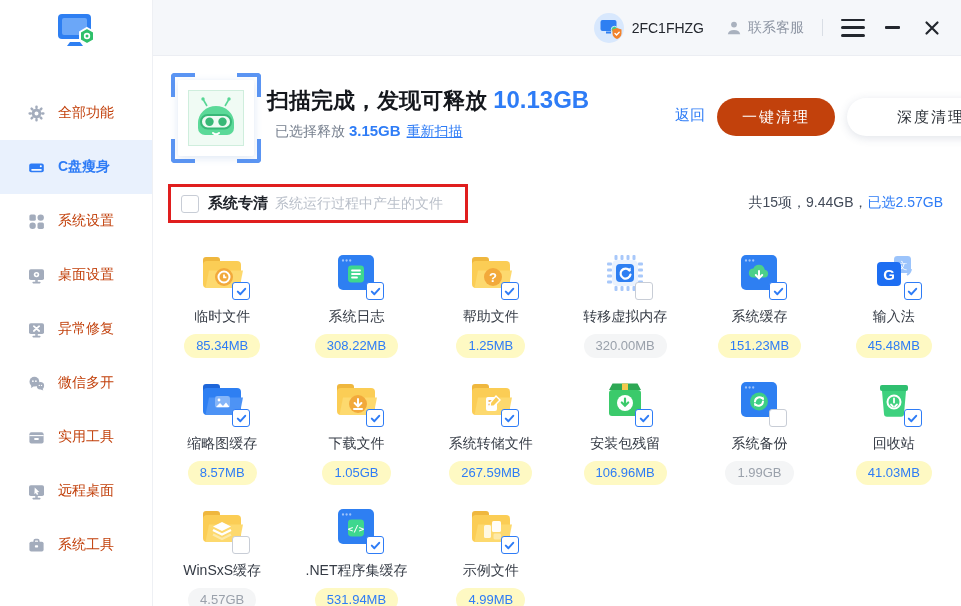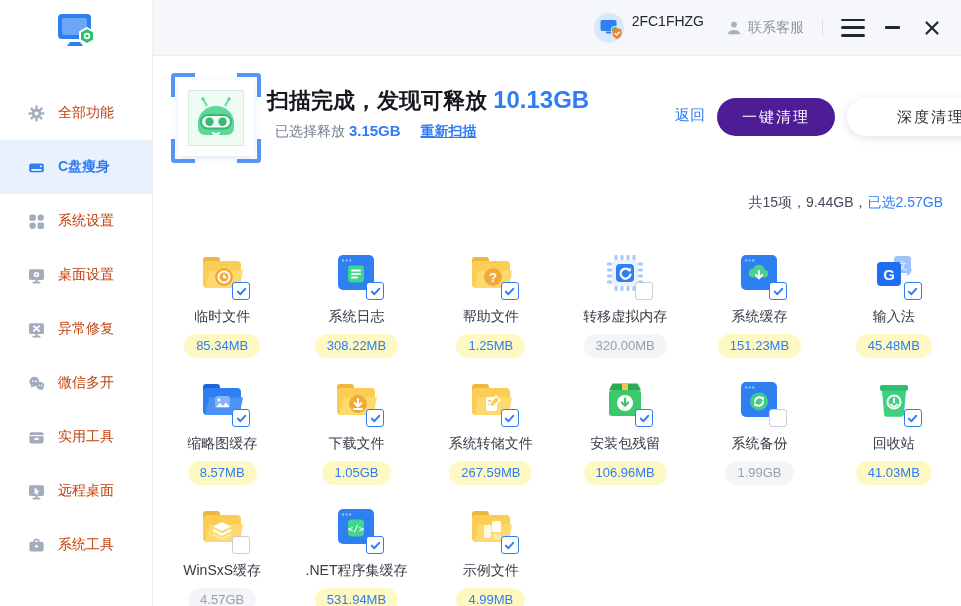--- a/index.html
+++ b/index.html
@@ -11,21 +11,21 @@
   .logo-icon{display:inline-block;width:46px;height:42px;}
   .app-title{font-size:15px;font-weight:700;color:#14171c;margin-top:2px;letter-spacing:.2px;}
   .nav{margin-top:28px;}
   .nav-item{display:flex;align-items:center;height:54px;padding-left:28px;cursor:pointer;font-size:14px;color:#c2410c;}
   .nav-item .nico{width:17px;height:17px;margin-right:13px;flex:0 0 17px;display:flex;align-items:center;}
   .nav-item.active{background:#e9f1fd;color:#2e7cf6;font-weight:600;}
   
   .main{flex:1;display:flex;flex-direction:column;min-width:0;}
   .titlebar{height:55px;flex:0 0 55px;background:#f5f7fa;border-bottom:1px solid #eceef3;
             display:flex;align-items:center;justify-content:flex-end;gap:14px;padding-right:16px;}
-  .dev-badge{display:flex;align-items:flex-start;gap:8px;}
+  .dev-badge{display:flex;align-items:center;gap:8px;}
   .badge-circle{width:30px;height:30px;border-radius:50%;background:#d8e8fd;display:flex;align-items:center;justify-content:center;}
   .dev-code{font-size:14px;color:#23272e;}
   .support{display:flex;align-items:center;gap:6px;color:#8d95a3;font-size:14px;cursor:pointer;margin-left:8px;}
   .tb-divider{width:1px;height:17px;background:#d9dee5;margin:0 4px;}
   .hamburger{width:24px;height:18px;display:flex;flex-direction:column;justify-content:space-between;cursor:pointer;padding:2px 0;}
   .hamburger span{display:block;height:2.6px;background:#23272e;border-radius:2px;}
   .win-btn{width:26px;height:26px;display:flex;align-items:center;justify-content:center;cursor:pointer;}
   .min-bar{width:15px;height:2.4px;background:#23272e;border-radius:1px;}
   
   .content{position:relative;flex:1;background:#fff;}
@@ -35,27 +35,27 @@
   .corner.tr{right:0;top:0;border-right-width:4px;border-top-width:4px;border-top-right-radius:4px;}
   .corner.bl{left:0;bottom:0;border-left-width:4px;border-bottom-width:4px;border-bottom-left-radius:4px;}
   .corner.br{right:0;bottom:0;border-right-width:4px;border-bottom-width:4px;border-bottom-right-radius:4px;}
   .scan-card{position:absolute;left:7px;top:7px;right:7px;bottom:7px;background:#fff;box-shadow:0 2px 8px rgba(80,120,200,.18);border-radius:2px;}
   .scan-green{position:absolute;left:10px;top:10px;right:10px;bottom:10px;background:#f0fbf4;border:1px solid #cfeedd;
               display:flex;align-items:center;justify-content:center;}
   .scan-title{position:absolute;left:114px;top:30px;font-size:22px;font-weight:700;color:#14171c;white-space:nowrap;}
   .scan-title .gb{color:#2e7cf6;font-size:24px;}
   .scan-sub{position:absolute;left:122px;top:66px;font-size:14px;color:#77808f;white-space:nowrap;}
   .scan-sub .sel{color:#2e7cf6;font-weight:700;font-size:15px;}
-  .rescan{color:#2e7cf6;text-decoration:underline;cursor:pointer;margin-left:20px;font-weight:bold;}
+  .rescan{color:#2e7cf6;text-decoration:underline;cursor:pointer;margin-left:6px;}
   .tooltip{position:absolute;left:459px;top:6px;height:27px;line-height:27px;padding:0 11px;background:#dcebfc;
            border-radius:4px;color:#2e7cf6;font-size:13.5px;white-space:nowrap;}
   .tooltip:after{content:"";position:absolute;left:156px;bottom:-7px;border:8px solid transparent;border-top-color:#dcebfc;border-bottom:0;}
   .back-link{position:absolute;left:522px;top:50px;color:#2e7cf6;font-size:15px;cursor:pointer;}
   .btn-clean{position:absolute;left:564px;top:42px;width:118px;height:38px;border:none;border-radius:19px;
-             background:#4c1d95;color:#fff;font-size:15px;letter-spacing:2px;cursor:pointer;font-family:inherit;}
+             background:#c2410c;color:#fff;font-size:15px;letter-spacing:2px;cursor:pointer;font-family:inherit;}
   .btn-deep{position:absolute;left:694px;top:42px;width:168px;height:38px;border:none;border-radius:19px;background:#fff;
             box-shadow:0 2px 10px rgba(60,80,120,.16);color:#2a2f36;font-size:15px;letter-spacing:2px;cursor:pointer;font-family:inherit;}
   
   .annotation-box{position:absolute;left:15px;top:128px;width:284px;height:33px;border:3px solid #e01e1e;
                   display:flex;align-items:center;padding-left:10px;}
   .sys-checkbox{width:16px;height:16px;border:1.5px solid #c8cdd6;border-radius:3px;background:#fff;cursor:pointer;flex:0 0 16px;}
   .filter-label{font-size:15px;font-weight:700;color:#20242b;margin-left:9px;white-space:nowrap;}
   .filter-desc{font-size:14px;color:#b9bfc9;margin-left:7px;white-space:nowrap;}
   .summary{position:absolute;right:18px;top:138px;font-size:14px;color:#434b59;white-space:nowrap;margin-left:8px;}
   .summary .sel{color:#2e7cf6;}
@@ -266,20 +266,25 @@
         <span>扫描完成，发现可释放 </span><span class="gb">10.13GB</span>
       </div>
       <div class="scan-sub">
         <span>已选择释放 </span><span class="sel">3.15GB</span><span class="rescan">重新扫描</span>
       </div>
 
       <span class="back-link">返回</span>
       <button class="btn-clean">一键清理</button>
       <button class="btn-deep">深度清理</button>
 
+      <div class="annotation-box">
+        <span class="sys-checkbox"></span>
+        <span class="filter-label">系统专清</span>
+        <span class="filter-desc">系统运行过程中产生的文件</span>
+      </div>
       <div class="summary">
         <span>共15项，9.44GB，</span><span class="sel">已选2.57GB</span>
       </div>
 
       <div class="grid" id="grid">
           <div class="cell">
             <div class="icon-wrap"><svg width="48" height="48" viewBox="0 0 48 48">
                 <rect x="5" y="8" width="17" height="10" rx="3" fill="#efb73e"></rect>
                 <rect x="5" y="12" width="38" height="27" rx="4" fill="#fbcd55"></rect>
                 <path d="M7.5 39 L41.5 39 L45 21.5 L11 21.5 Z" fill="#fdd96e"></path>

